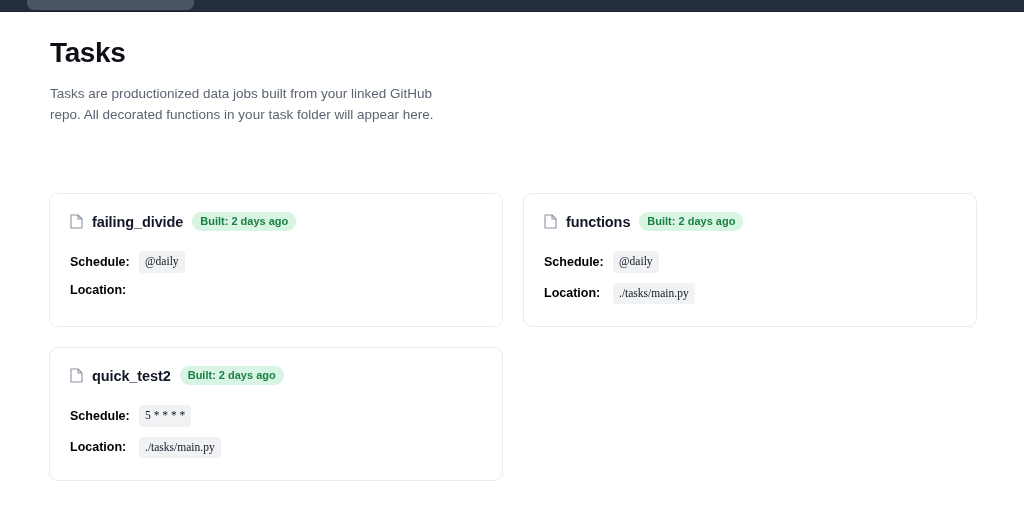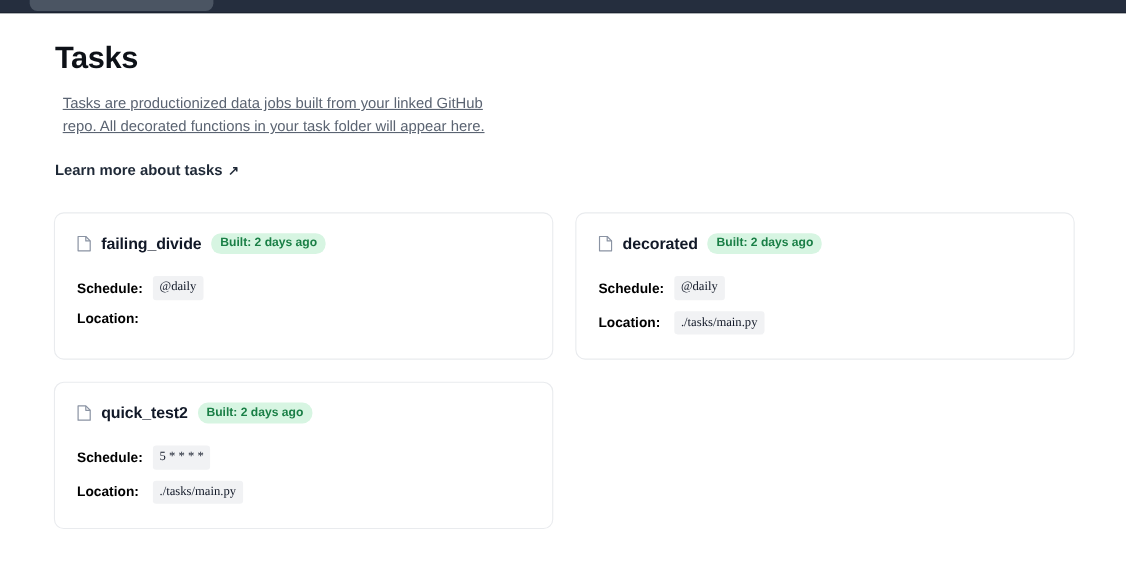--- a/index.html
+++ b/index.html
@@ -50,27 +50,26 @@
     left: 50px;
     top: 24px;
     font-size: 28px;
     font-weight: 700;
     color: #0d1117;
     letter-spacing: -0.4px;
   }
 
   .page-desc {
     position: absolute;
-    left: 57px;
+    left: 50px;
     top: 70px;
     width: 400px;
     font-size: 13.5px;
     line-height: 21px;
     color: #5b6472;
-    text-decoration: underline;
   }
 
   .learn-link {
     position: absolute;
     left: 50px;
     top: 134px;
     font-size: 13.5px;
     font-weight: 700;
     color: #1f2937;
     text-decoration: none;
@@ -164,24 +163,20 @@
 <div class="browser-chrome">
   <div class="browser-tab"></div>
 </div>
 
 <div class="page">
 
   <h1 class="page-title">Tasks</h1>
 
   <p class="page-desc">Tasks are productionized data jobs built from your linked GitHub repo. All decorated functions in your task folder will appear here.</p>
 
-  <a class="learn-link">
-    <span>Learn more about tasks</span>
-    <span class="ext-arrow">↗</span>
-  </a>
 
   <div class="cards">
 
     <div class="task-card">
       <div class="card-head">
         <svg class="file-icon" viewBox="0 0 13 15">
           <path d="M1 1 h7 l4 4 v9 h-11 z" fill="#ffffff" stroke="#8a93a3" stroke-width="1.1" stroke-linejoin="round"></path>
           <path d="M8 1 v4 h4" fill="none" stroke="#8a93a3" stroke-width="1.1" stroke-linejoin="round"></path>
         </svg>
         <span class="task-name">failing_divide</span>
@@ -195,21 +190,21 @@
         <span class="meta-label">Location:</span>
       </div>
     </div>
 
     <div class="task-card">
       <div class="card-head">
         <svg class="file-icon" viewBox="0 0 13 15">
           <path d="M1 1 h7 l4 4 v9 h-11 z" fill="#ffffff" stroke="#8a93a3" stroke-width="1.1" stroke-linejoin="round"></path>
           <path d="M8 1 v4 h4" fill="none" stroke="#8a93a3" stroke-width="1.1" stroke-linejoin="round"></path>
         </svg>
-        <span class="task-name">decorated</span>
+        <span class="task-name">functions</span>
         <span class="built-badge">Built: 2 days ago</span>
       </div>
       <div class="meta-row">
         <span class="meta-label">Schedule:</span>
         <code class="code-chip">@daily</code>
       </div>
       <div class="meta-row">
         <span class="meta-label">Location:</span>
         <code class="code-chip">./tasks/main.py</code>
       </div>

